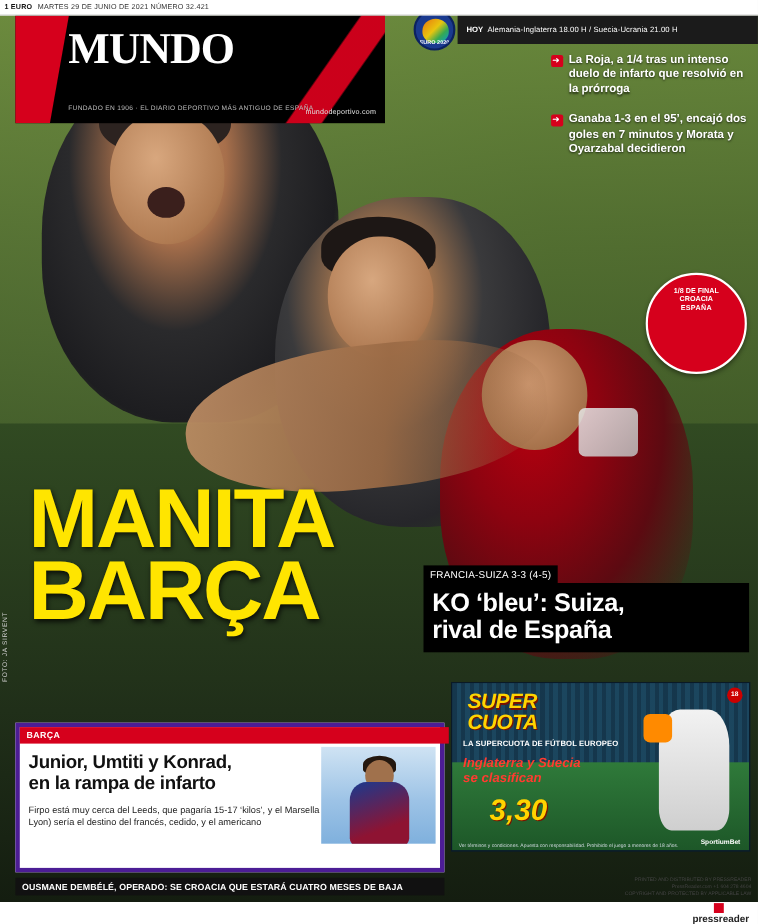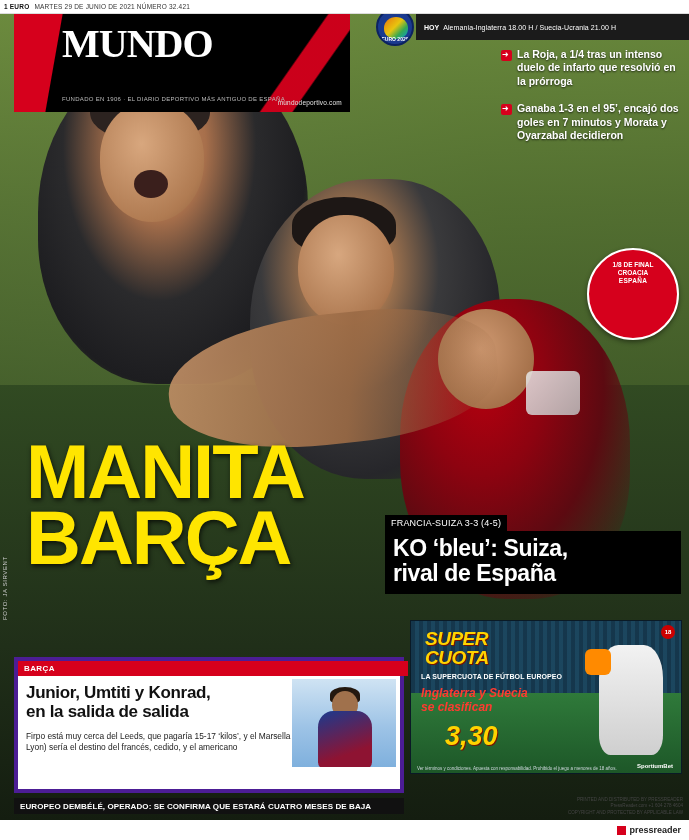--- a/index.html
+++ b/index.html
@@ -384,21 +384,21 @@
     text-align: right;
     font-size: 4.6px; color: #444; line-height: 1.4;
     z-index: 32;
   }
   .footer {
     position: absolute; left: 0; bottom: 0; width: 689px; height: 20px;
     background: #ffffff; z-index: 35;
     display: flex; align-items: center; justify-content: flex-end;
   }
   .footer .pr {
-    display: flex; align-items: center; margin-right: 8px;
+    display: flex; align-items: center; margin-right: 8px; flex-direction: column;
   }
   .footer .pr .sq {
     width: 9px; height: 9px; background: #d6001c; margin-right: 3px;
   }
   .footer .pr span { font-size: 9px; color: #222; font-weight: bold; }
 </style>
 </head>
 <body>
 
 <div class="page">
@@ -476,32 +476,32 @@
       <div>rival de España</div>
     </div>
   </div>
 
   <div class="barca">
     <div class="tag">
       <span>BARÇA</span>
     </div>
     <div class="headline">
       <div>Junior, Umtiti y Konrad,</div>
-      <div>en la salida de salida</div>
+      <div>en la rampa de infarto</div>
     </div>
     <div class="body">Firpo está muy cerca del Leeds, que pagaría 15-17 ‘kilos’, y el Marsella (o Lyon) sería el destino del francés, cedido, y el americano</div>
     <div class="playerimg">
       <div class="hair-k"></div>
       <div class="head-k"></div>
       <div class="body-k"></div>
     </div>
   </div>
 
   <div class="dembele">
-    <span>EUROPEO DEMBÉLÉ, OPERADO: SE CONFIRMA QUE ESTARÁ CUATRO MESES DE BAJA</span>
+    <span>OUSMANE DEMBÉLÉ, OPERADO: SE CROACIA QUE ESTARÁ CUATRO MESES DE BAJA</span>
   </div>
 
   <div class="ad">
     <div class="crowd"></div>
     <div class="pitch"></div>
     <div class="keeper">
       <div class="glove"></div>
     </div>
     <div class="logo18">18</div>
     <div class="super">SUPER</div>

